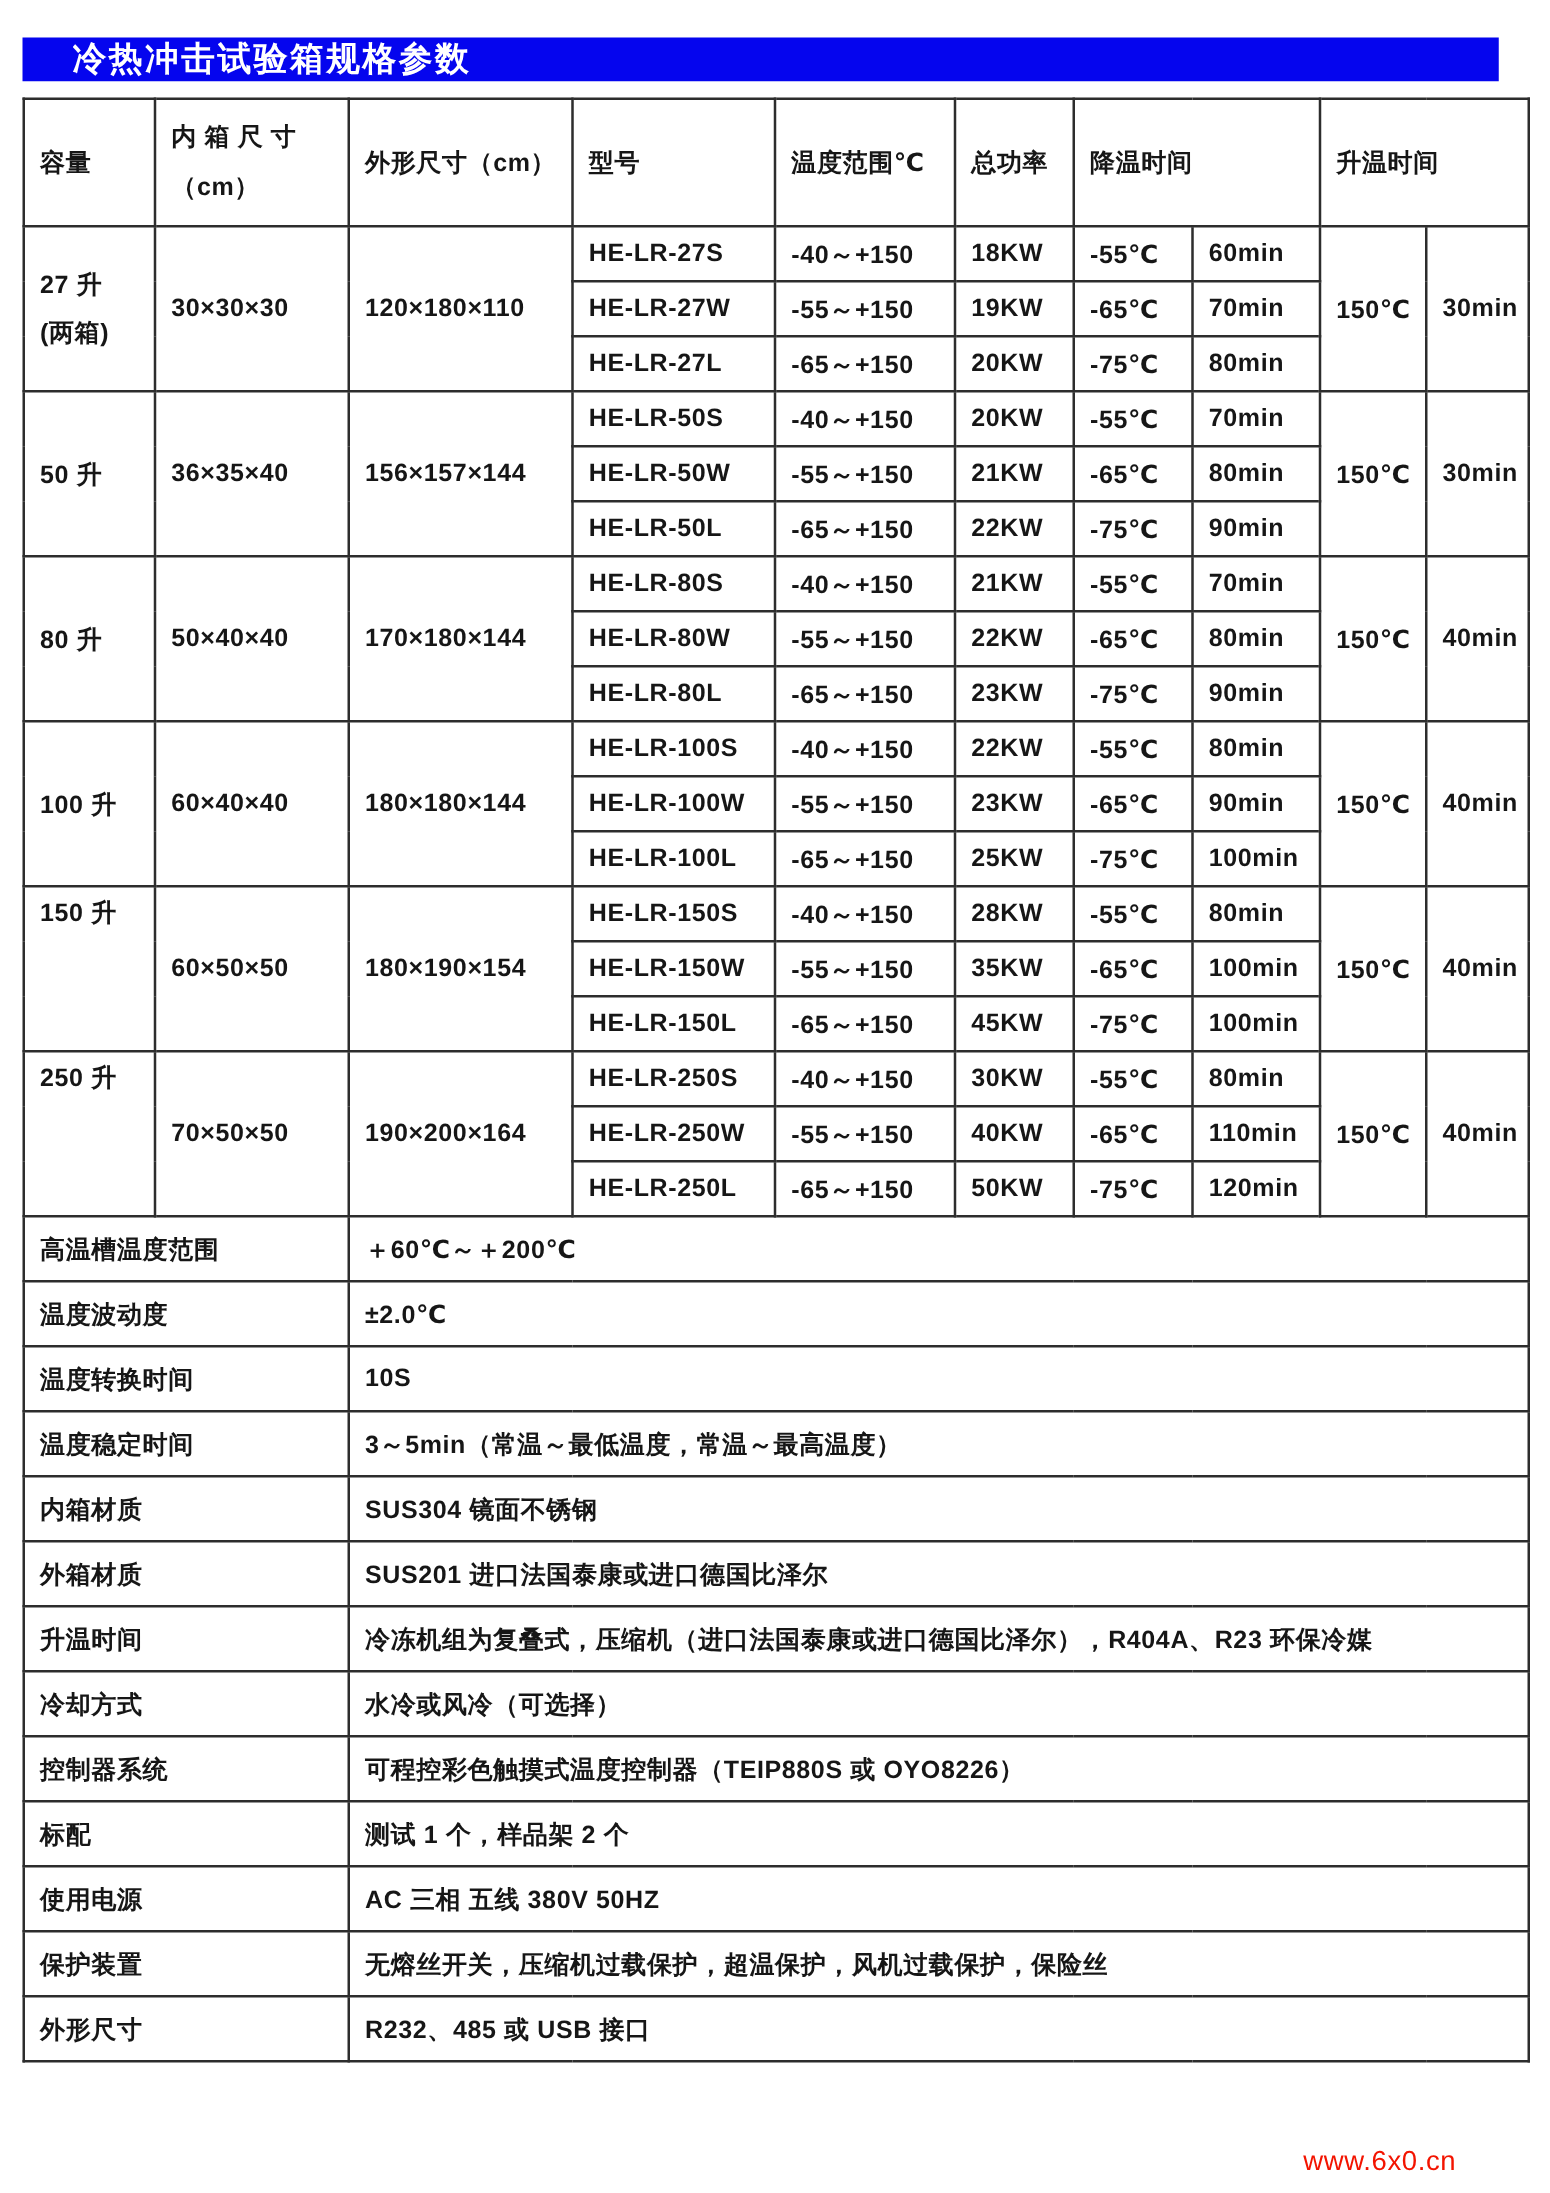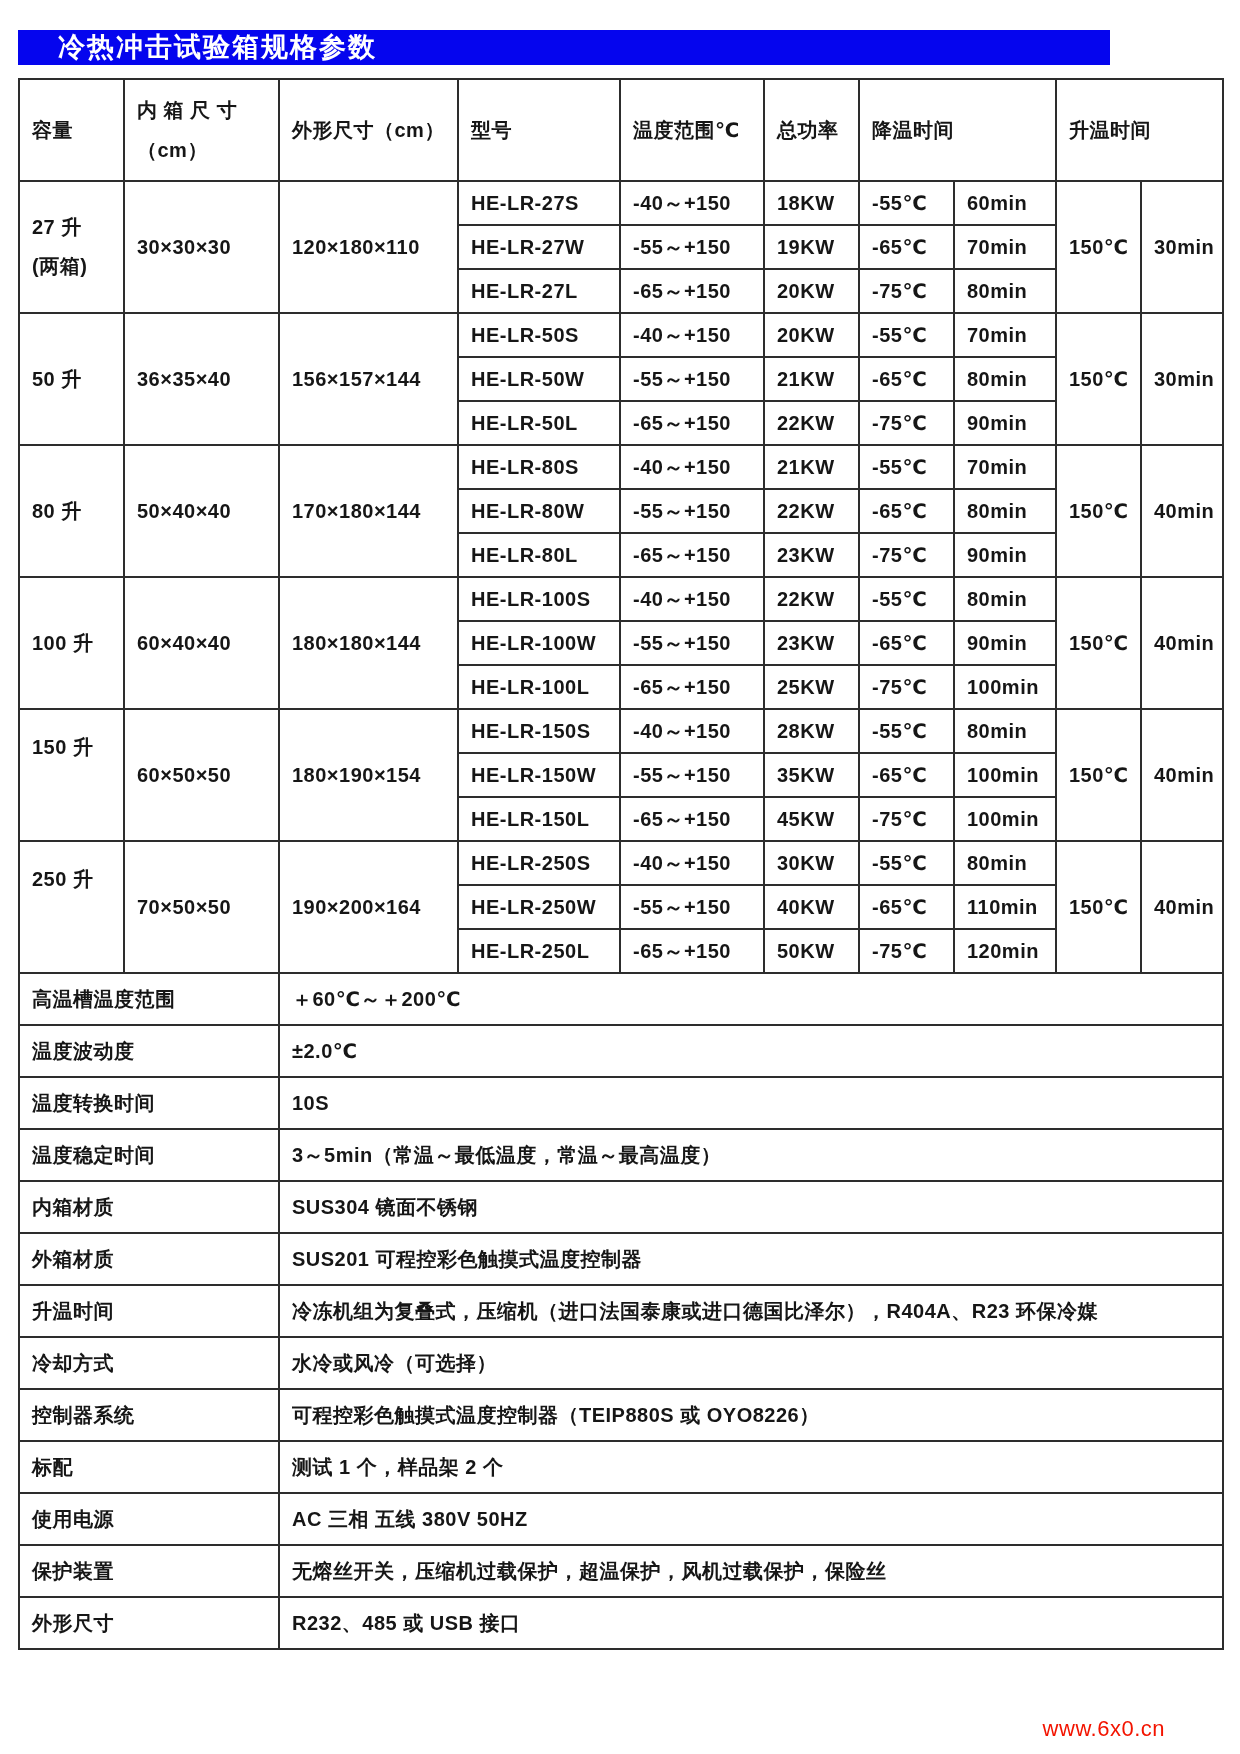--- a/index.html
+++ b/index.html
@@ -3,21 +3,21 @@
 <meta charset="utf-8">
 <style>
   * { margin:0; padding:0; box-sizing:border-box; }
   html,body { background:#ffffff; }
   body {
     width:1240px; height:1754px; position:relative;
     font-family:"Liberation Sans","DejaVu Sans",sans-serif;
     font-weight:700; color:#161616;
   }
   .title-bar {
-    position:absolute; left:18px; top:30px; width:1092px; height:35px;
+    position:absolute; left:18px; top:30px; width:1181px; height:35px;
     background:#0505ee;
   }
   .title-bar .title-text {
     display:block; color:#ffffff; font-size:27px; line-height:34px;
     padding-left:40px; letter-spacing:2px;
   }
   table.spec-table {
     position:absolute; left:18px; top:78px; width:1204px;
     border-collapse:collapse; table-layout:fixed;
     border:2px solid #1f1f1f;
@@ -25,21 +25,21 @@
   .spec-table th, .spec-table td {
     border:2px solid #2d2d2d;
     font-size:20px; font-weight:700; text-align:left;
     vertical-align:middle; padding-left:12px; letter-spacing:0.5px;
     overflow:hidden; white-space:nowrap;
   }
   .spec-table thead tr { height:102px; }
   .spec-table .two-line span { display:block; line-height:40px; }
   .model-row { height:44px; }
   .spec-row  { height:52px; }
-  td.va-top { vertical-align:top; padding-top:24px; }
+  td.va-top { vertical-align:top; padding-top:7px; }
   td .cap-note { margin-top:12px; }
   td.spec-value { }
   .watermark {
     position:absolute; right:75px; bottom:12px;
     color:#f31400; font-size:22px; font-weight:400; letter-spacing:0.5px;
   }
 </style>
 </head>
 <body>
 
@@ -252,21 +252,21 @@
       <tr class="spec-row">
         <td colspan="2" class="spec-label">温度稳定时间</td>
         <td colspan="8" class="spec-value">3～5min（常温～最低温度，常温～最高温度）</td>
       </tr>
       <tr class="spec-row">
         <td colspan="2" class="spec-label">内箱材质</td>
         <td colspan="8" class="spec-value">SUS304 镜面不锈钢</td>
       </tr>
       <tr class="spec-row">
         <td colspan="2" class="spec-label">外箱材质</td>
-        <td colspan="8" class="spec-value">SUS201 可程控彩色触摸式温度控制器</td>
+        <td colspan="8" class="spec-value">SUS201 进口法国泰康或进口德国比泽尔</td>
       </tr>
       <tr class="spec-row">
         <td colspan="2" class="spec-label">升温时间</td>
         <td colspan="8" class="spec-value">冷冻机组为复叠式，压缩机（进口法国泰康或进口德国比泽尔），R404A、R23 环保冷媒</td>
       </tr>
       <tr class="spec-row">
         <td colspan="2" class="spec-label">冷却方式</td>
         <td colspan="8" class="spec-value">水冷或风冷（可选择）</td>
       </tr>
       <tr class="spec-row">

